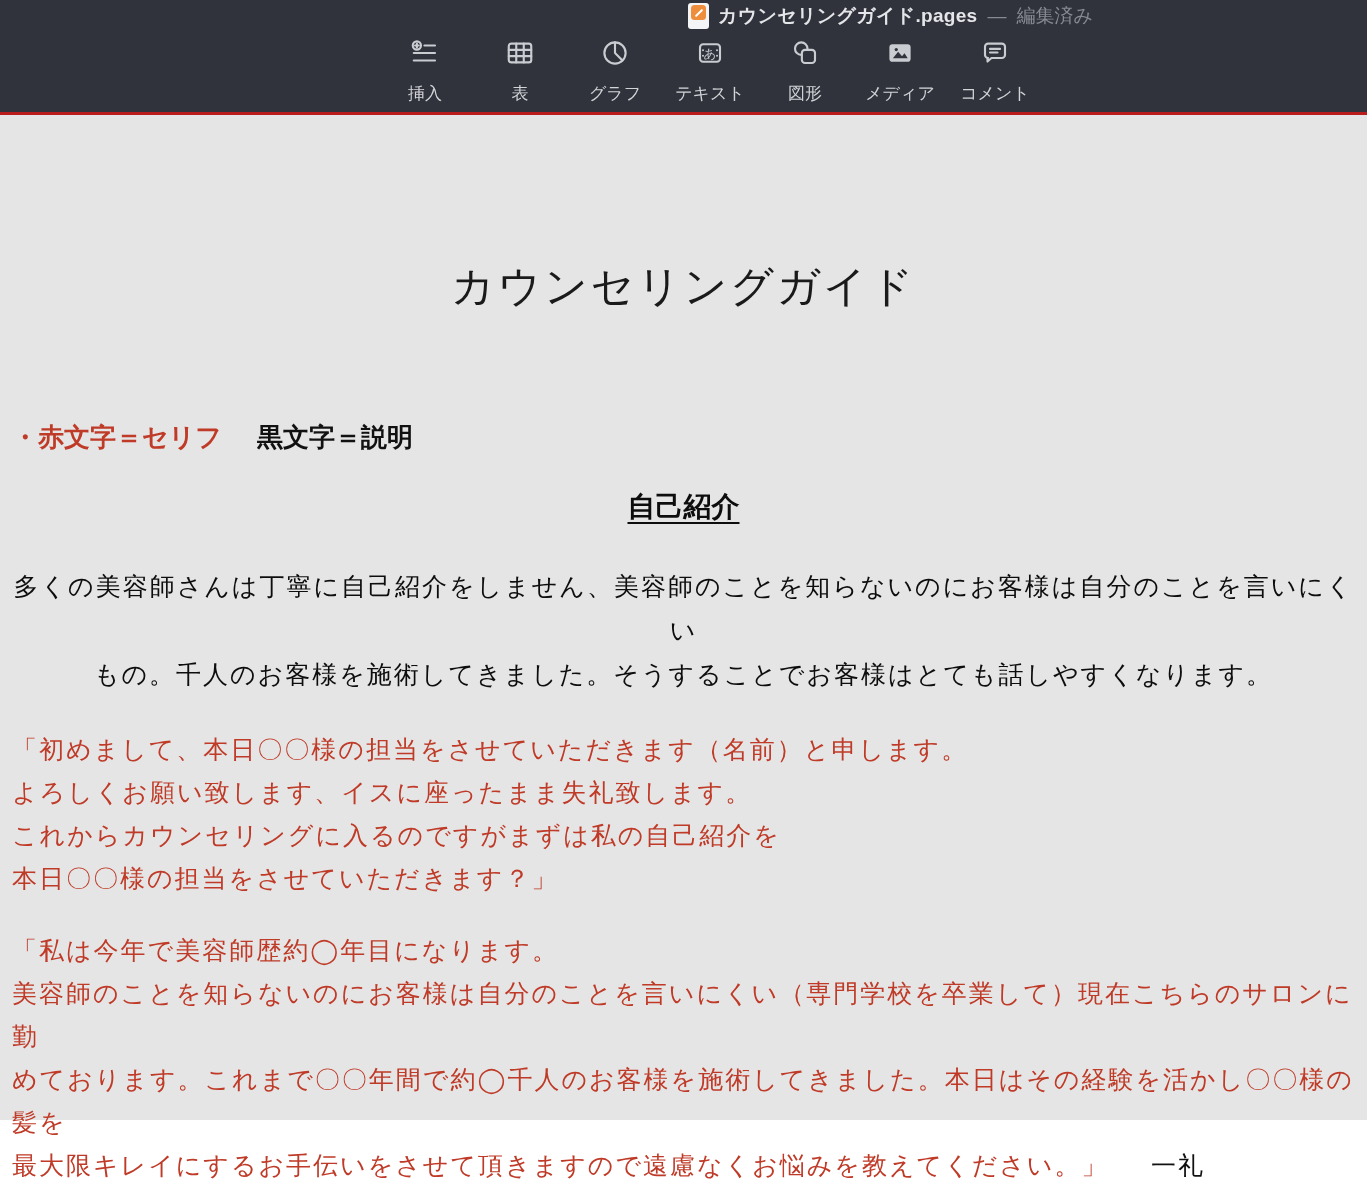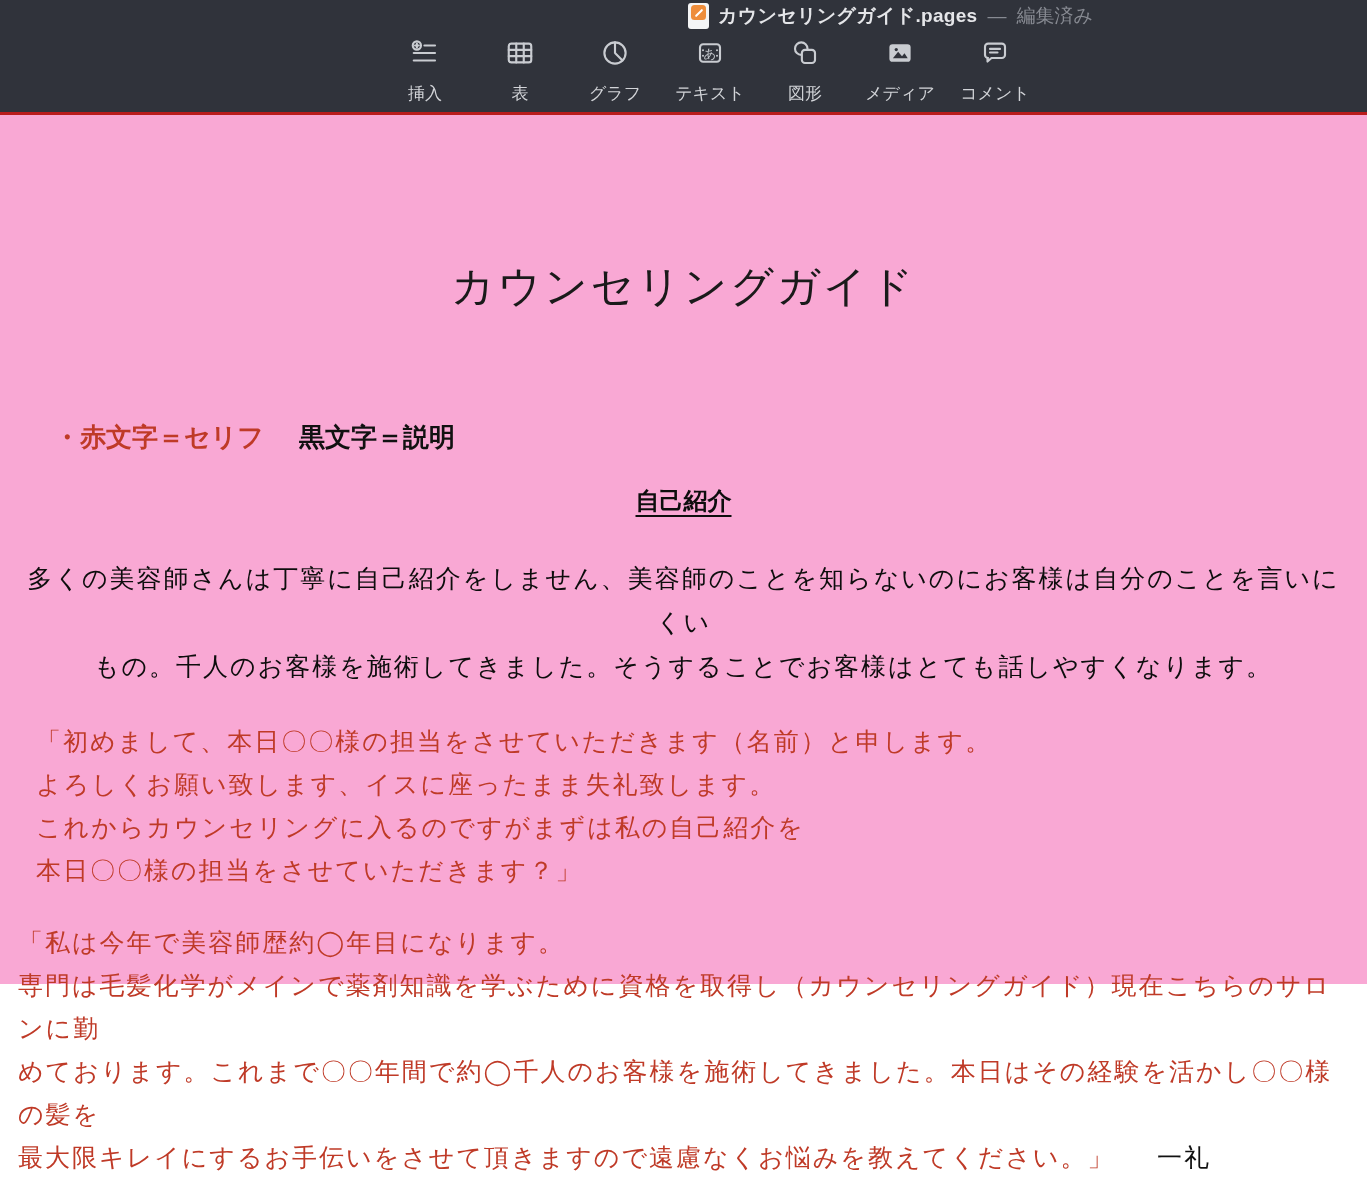--- a/index.html
+++ b/index.html
@@ -83,61 +83,61 @@
     font-size: 17px;
     color: #d2d4d8;
     white-space: nowrap;
   }
   .t-icon svg { stroke: #c9ccd1; fill: none; stroke-width: 1.7; stroke-linecap: round; stroke-linejoin: round; }
 
   
   .page {
     position: absolute;
     top: 115px; left: 0;
-    width: 1367px; height: 869px;
-    background: #f9a8d4;
-    padding: 0 18px;
+    width: 1367px; height: 1005px;
+    background: #e5e5e5;
+    padding: 0 12px;
     font-family: "Liberation Serif", "DejaVu Serif", serif;
     color: #0d0d0d;
   }
   .doc-title {
     margin-top: 142px;
     text-align: center;
     font-size: 43px;
     font-weight: 500;
     letter-spacing: 2.5px;
     line-height: 60px;
     color: #1a1a1a;
   }
   .legend-line {
     margin-top: 102px;
     font-family: "Liberation Sans", "DejaVu Sans", sans-serif;
     font-weight: bold;
     font-size: 26px;
     line-height: 36px;
   }
-  .legend-red { color: #bf3a27; margin-left: 36px; }
+  .legend-red { color: #bf3a27; }
   .legend-black { color: #111111; margin-left: 28px; }
   .section-heading {
-    margin-top: 28px;
+    margin-top: 36px;
     text-align: center;
-    font-family: Liberation Sans, sans-serif;
+    font-family: Liberation Mono, monospace;
     font-weight: bold;
-    font-size: 24px;
+    font-size: 28px;
     line-height: 36px;
   }
   .section-heading span {
     text-decoration: underline;
     text-underline-offset: 6px;
     text-decoration-thickness: 1.5px;
   }
   .body-text { font-size: 25px; letter-spacing: 2px; }
   .intro { margin-top: 38px; text-align: center; }
   .intro .line { line-height: 44px; }
-  .dialogue1 { margin-top: 31px; color: #bf3a27; margin-left: 18px; }
+  .dialogue1 { margin-top: 31px; color: #bf3a27; }
   .dialogue1 .line { line-height: 43px; }
   .dialogue2 { margin-top: 29px; color: #bf3a27; }
   .dialogue2 .line { line-height: 43px; }
   .suffix-black { color: #111111; margin-left: 1.7em; }
 </style>
 </head>
 <body>
 
 <div class="toolbar">
   <div class="titlebar-row">
@@ -252,18 +252,18 @@
 
   <div class="dialogue1 body-text">
     <div class="line">「初めまして、本日〇〇様の担当をさせていただきます（名前）と申します。</div>
     <div class="line">よろしくお願い致します、イスに座ったまま失礼致します。</div>
     <div class="line">これからカウンセリングに入るのですがまずは私の自己紹介を</div>
     <div class="line">本日〇〇様の担当をさせていただきます？」</div>
   </div>
 
   <div class="dialogue2 body-text">
     <div class="line">「私は今年で美容師歴約◯年目になります。</div>
-    <div class="line">専門は毛髪化学がメインで薬剤知識を学ぶために資格を取得し（カウンセリングガイド）現在こちらのサロンに勤</div>
+    <div class="line">美容師のことを知らないのにお客様は自分のことを言いにくい（専門学校を卒業して）現在こちらのサロンに勤</div>
     <div class="line">めております。これまで〇〇年間で約◯千人のお客様を施術してきました。本日はその経験を活かし〇〇様の髪を</div>
     <div class="line"><span>最大限キレイにするお手伝いをさせて頂きますので遠慮なくお悩みを教えてください。」</span><span class="suffix-black">一礼</span></div>
   </div>
 
 </div>
 
 </body></html>

